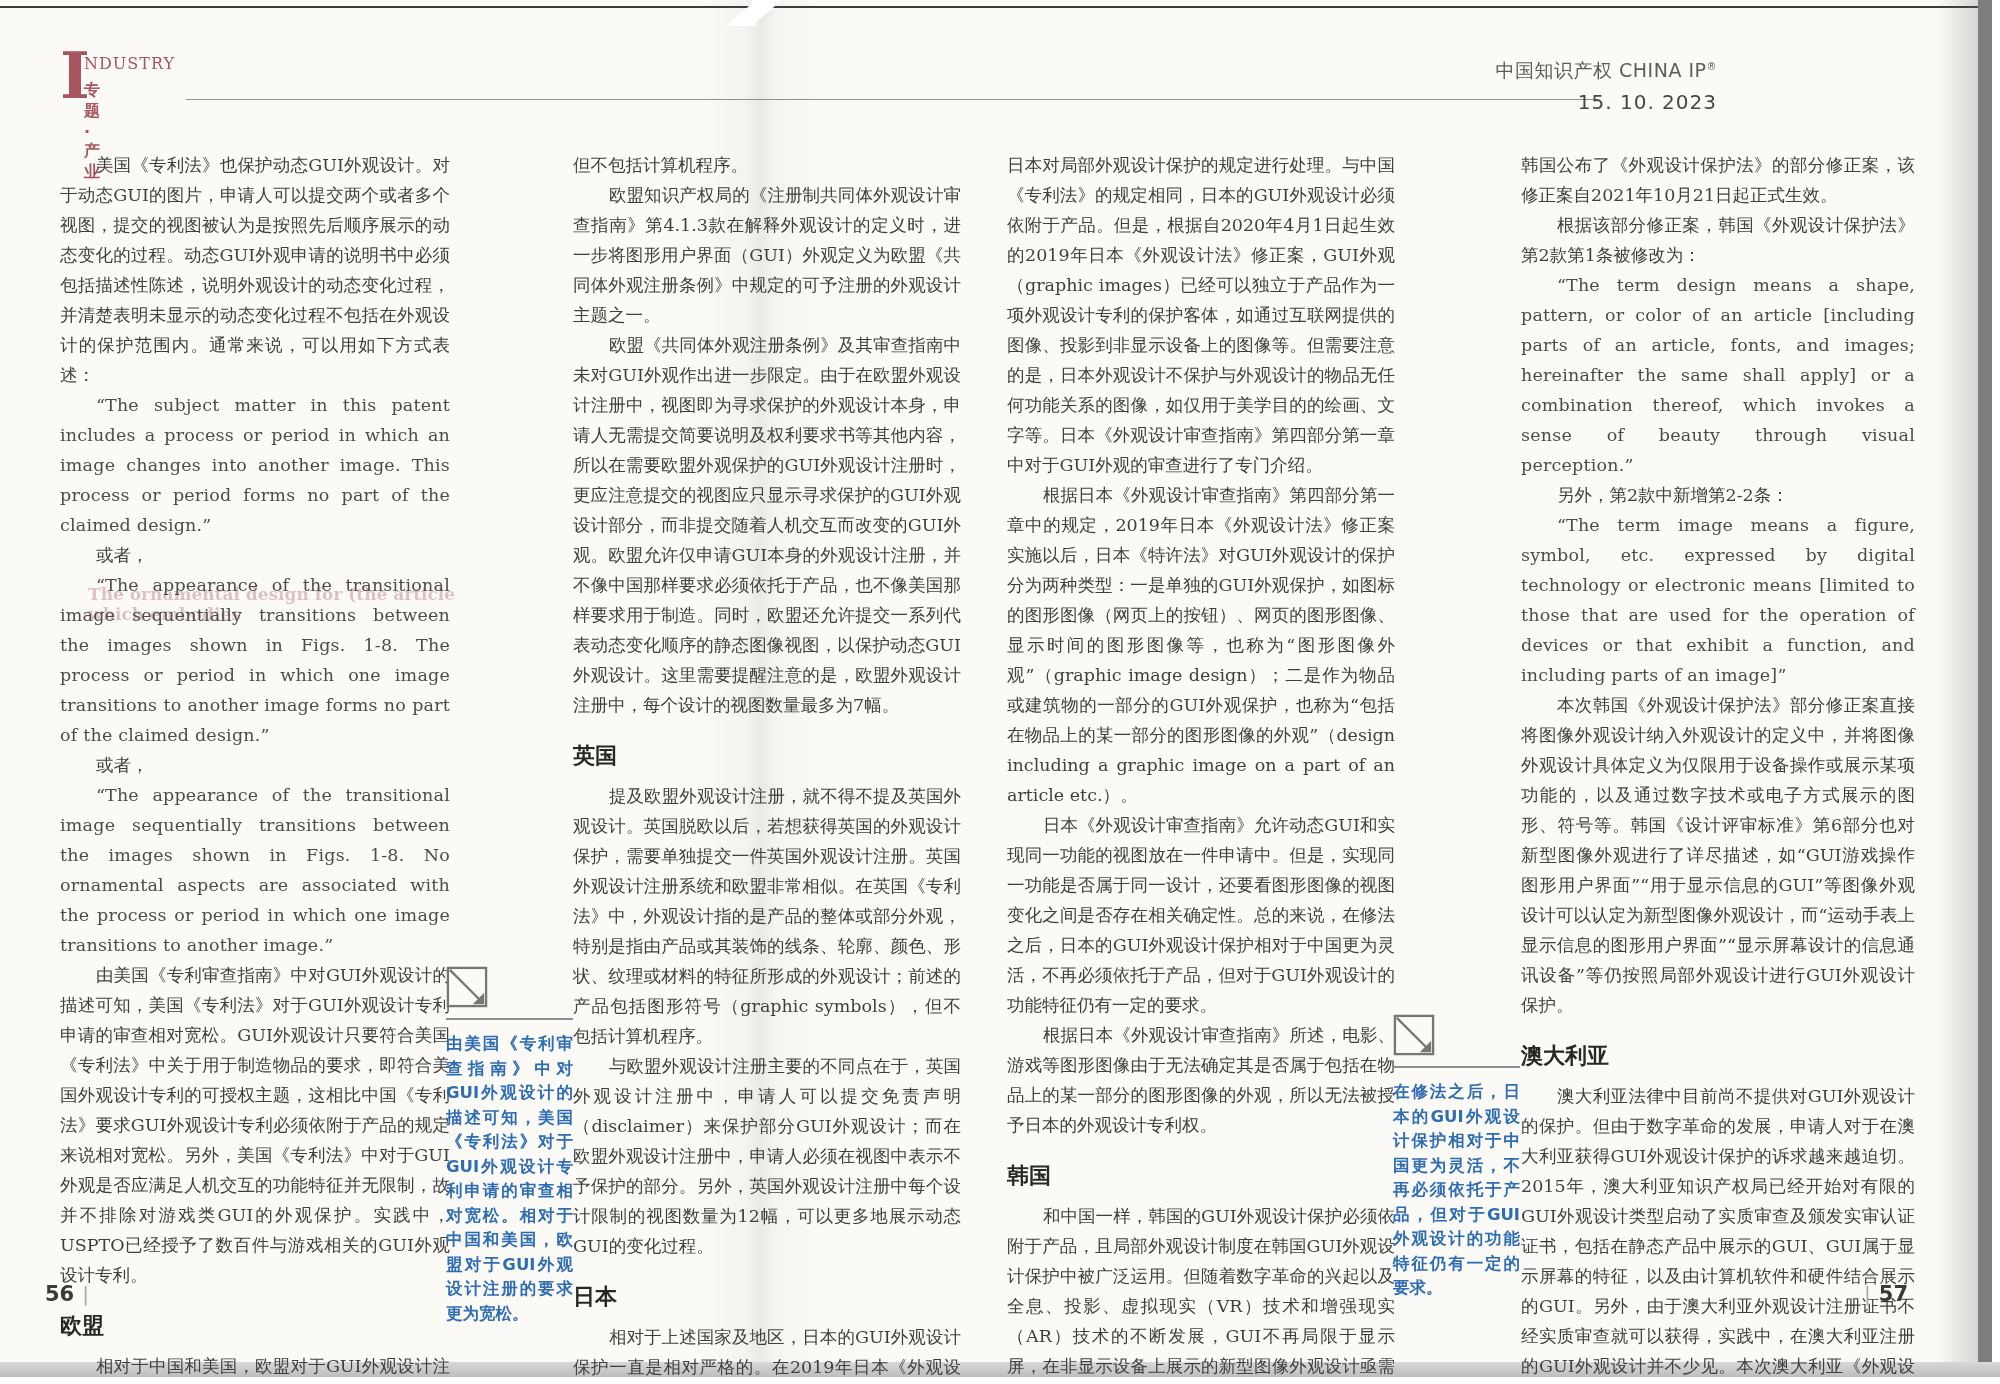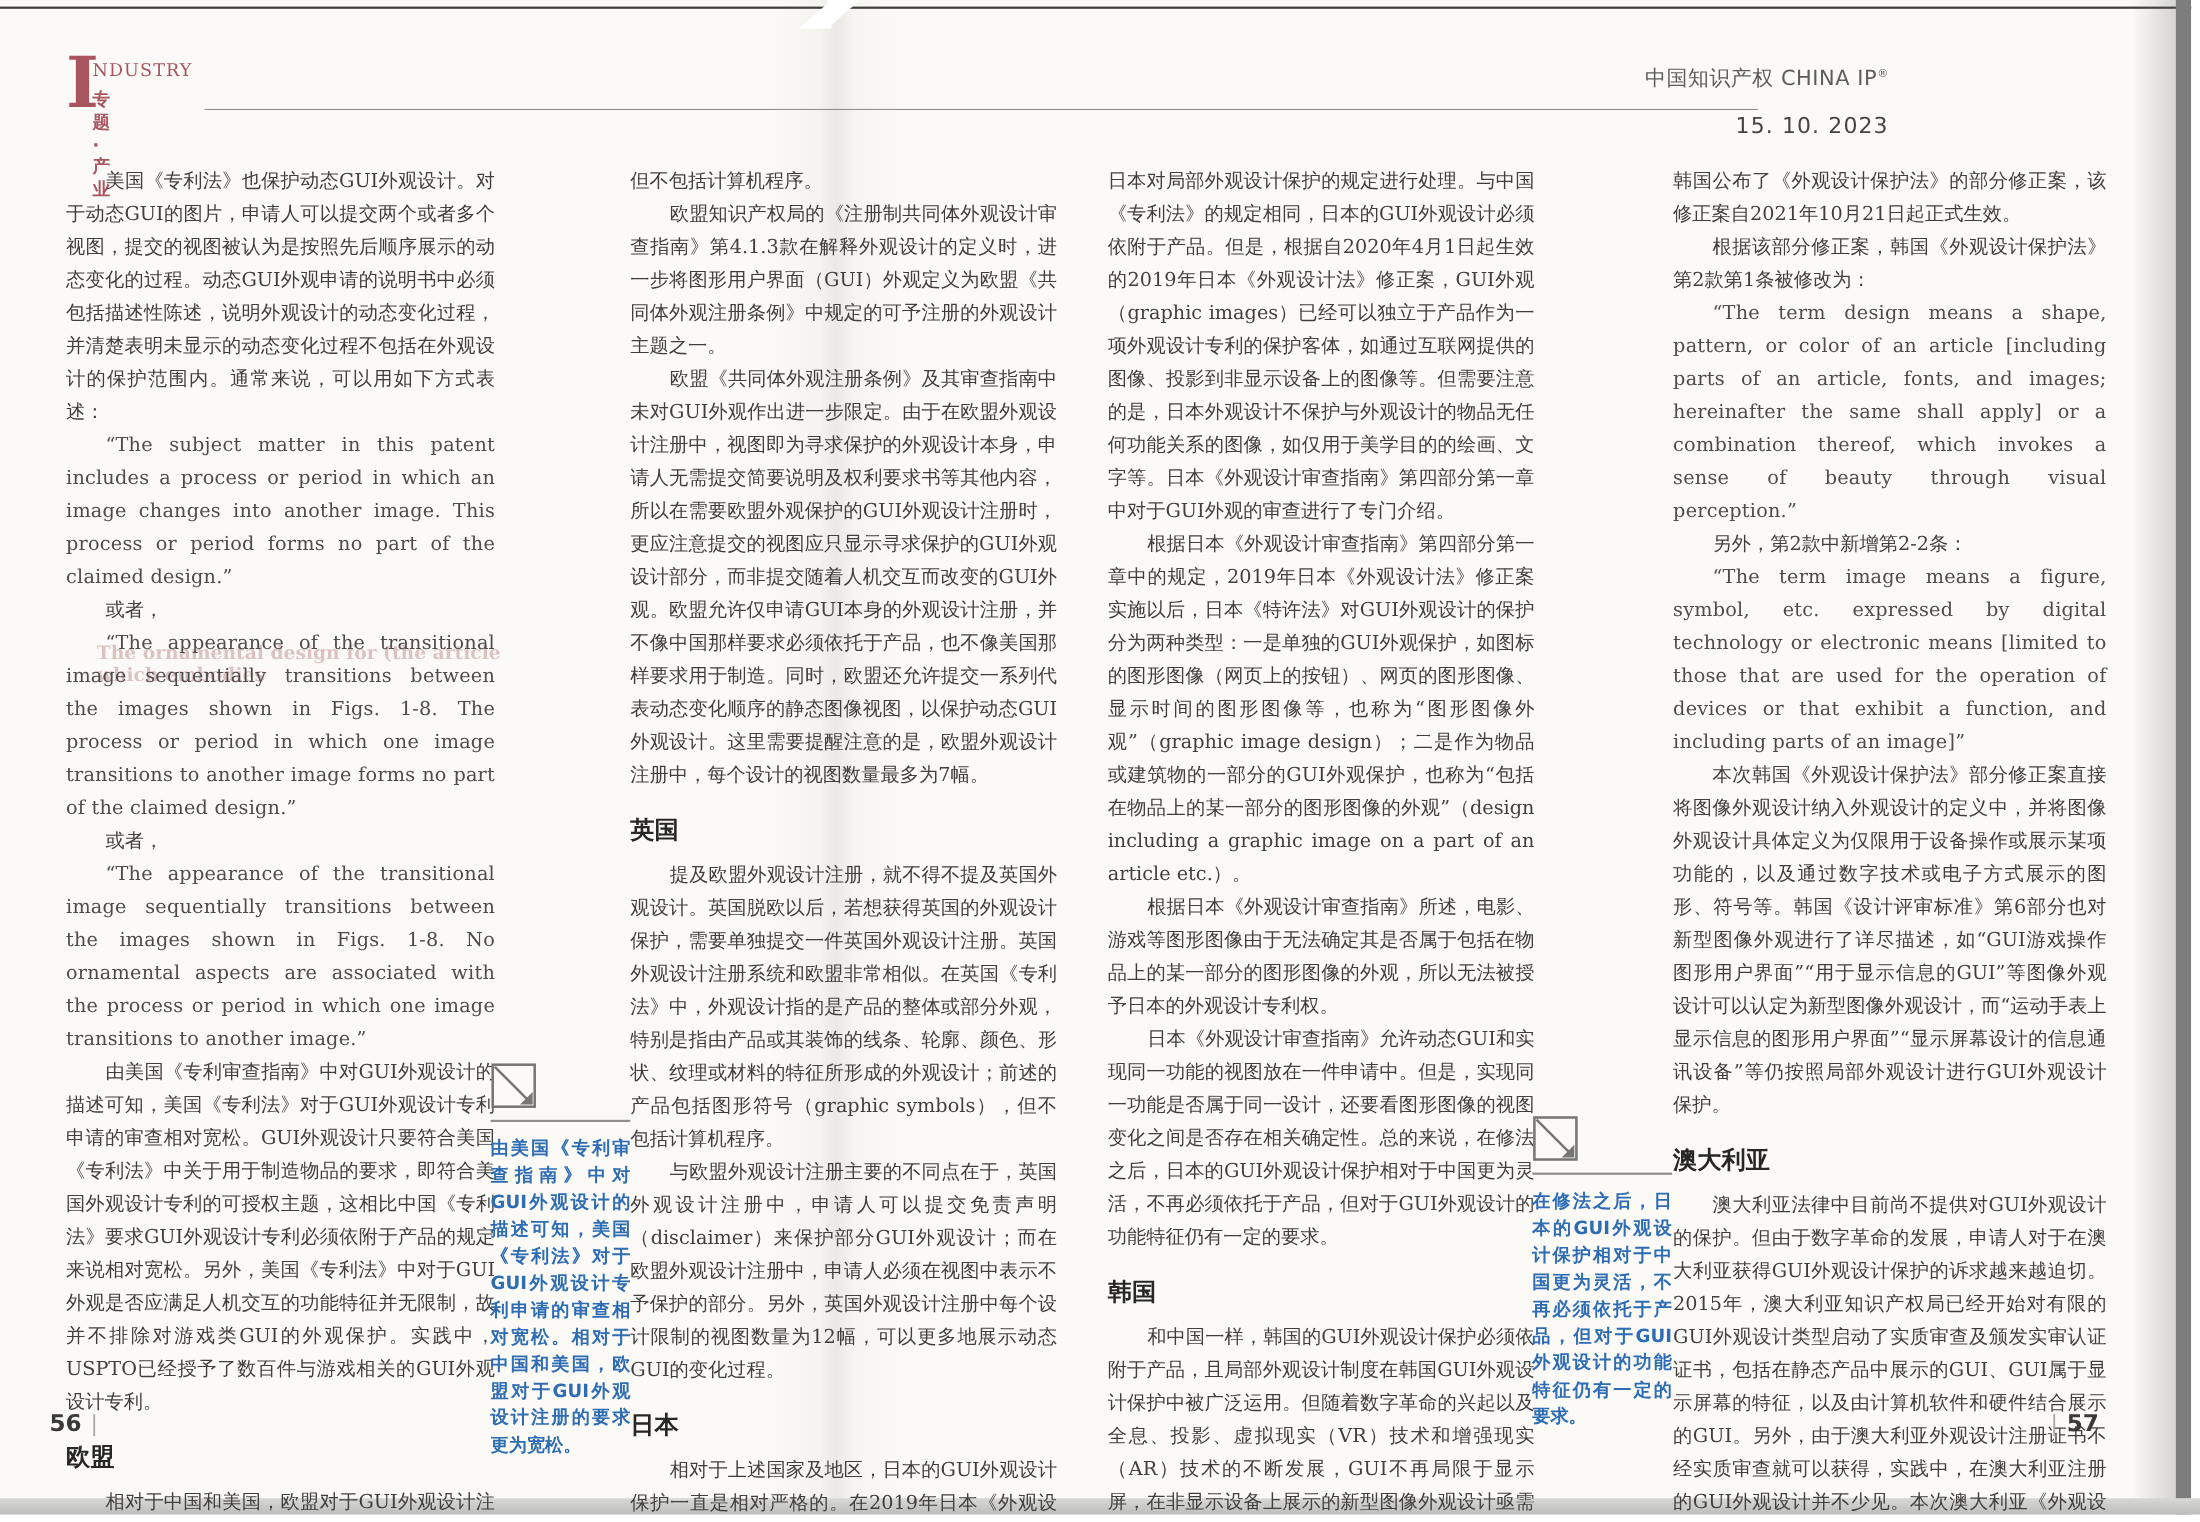--- a/index.html
+++ b/index.html
@@ -25,21 +25,21 @@
          font-family:"DejaVu Serif","Liberation Serif",serif;}
   .industry{position:absolute;left:24px;top:14px;font-size:16px;letter-spacing:1px;
          font-family:"DejaVu Serif","Liberation Serif",serif;}
   .industry-cn{position:absolute;left:24px;top:40px;font-size:16px;font-weight:bold;
          font-family:"DejaVu Sans","Liberation Sans",sans-serif;}
   .head-rule{position:absolute;left:186px;top:99px;width:1412px;height:1px;background:#8f8f8d;}
   .mag-info{position:absolute;right:283px;top:58px;text-align:right;color:#5c5c5a;
          font-family:"DejaVu Sans","Liberation Sans",sans-serif;}
   .mag-name{font-size:19px;letter-spacing:.5px;}
   .mag-name sup{font-size:10px;}
-  .mag-date{font-size:20px;color:#454543;margin-top:18px;letter-spacing:1px;}
+  .mag-date{font-size:20px;color:#454543;margin-top:6px;letter-spacing:1px;}
   
   .col{position:absolute;top:150px;text-align:justify;color:#403f3d;
        font-size:17.5px;line-height:30px;}
   .c1{left:60px;width:390px;}
   .c2{left:573px;width:388px;}
   .c3{left:1007px;width:388px;}
   .c4{left:1521px;width:394px;}
   .p{margin:0;text-indent:2.05em;}
   .cont{text-indent:0;}
   .quote{margin:0;text-indent:2.05em;color:#4d4c4a;letter-spacing:.2px;}
@@ -119,22 +119,22 @@
       <line x1="4" y1="4" x2="39" y2="39" stroke="#767674" stroke-width="2.4"></line>
       <polygon points="40,28 40,40 28,40" fill="#767674"></polygon>
     </svg>
     <hr class="co-rule">
     <p class="co-text">由美国《专利审查指南》中对GUI外观设计的描述可知，美国《专利法》对于GUI外观设计专利申请的审查相对宽松。相对于中国和美国，欧盟对于GUI外观设计注册的要求更为宽松。</p>
   </div>
 
   <div class="col c3">
     <p class="p cont">日本对局部外观设计保护的规定进行处理。与中国《专利法》的规定相同，日本的GUI外观设计必须依附于产品。但是，根据自2020年4月1日起生效的2019年日本《外观设计法》修正案，GUI外观（graphic images）已经可以独立于产品作为一项外观设计专利的保护客体，如通过互联网提供的图像、投影到非显示设备上的图像等。但需要注意的是，日本外观设计不保护与外观设计的物品无任何功能关系的图像，如仅用于美学目的的绘画、文字等。日本《外观设计审查指南》第四部分第一章中对于GUI外观的审查进行了专门介绍。</p>
     <p class="p">根据日本《外观设计审查指南》第四部分第一章中的规定，2019年日本《外观设计法》修正案实施以后，日本《特许法》对GUI外观设计的保护分为两种类型：一是单独的GUI外观保护，如图标的图形图像（网页上的按钮）、网页的图形图像、显示时间的图形图像等，也称为“图形图像外观”（graphic image design）；二是作为物品或建筑物的一部分的GUI外观保护，也称为“包括在物品上的某一部分的图形图像的外观”（design including a graphic image on a part of an article etc.）。</p>
+    <p class="p">日本《外观设计审查指南》允许动态GUI和实现同一功能的视图放在一件申请中。但是，实现同一功能是否属于同一设计，还要看图形图像的视图变化之间是否存在相关确定性。总的来说，在修法之后，日本的GUI外观设计保护相对于中国更为灵活，不再必须依托于产品，但对于GUI外观设计的功能特征仍有一定的要求。</p>
     <p class="p">根据日本《外观设计审查指南》所述，电影、游戏等图形图像由于无法确定其是否属于包括在物品上的某一部分的图形图像的外观，所以无法被授予日本的外观设计专利权。</p>
-    <p class="p">日本《外观设计审查指南》允许动态GUI和实现同一功能的视图放在一件申请中。但是，实现同一功能是否属于同一设计，还要看图形图像的视图变化之间是否存在相关确定性。总的来说，在修法之后，日本的GUI外观设计保护相对于中国更为灵活，不再必须依托于产品，但对于GUI外观设计的功能特征仍有一定的要求。</p>
     <h2 class="h2">韩国</h2>
     <p class="p">和中国一样，韩国的GUI外观设计保护必须依附于产品，且局部外观设计制度在韩国GUI外观设计保护中被广泛运用。但随着数字革命的兴起以及全息、投影、虚拟现实（VR）技术和增强现实（AR）技术的不断发展，GUI不再局限于显示屏，在非显示设备上展示的新型图像外观设计亟需获得保护。于是，2021年4月20日，</p>
   </div>
 
   <div class="col c4">
     <p class="p cont">韩国公布了《外观设计保护法》的部分修正案，该修正案自2021年10月21日起正式生效。</p>
     <p class="p">根据该部分修正案，韩国《外观设计保护法》第2款第1条被修改为：</p>
     <p class="quote">“The term design means a shape, pattern, or color of an article [including parts of an article, fonts, and images; hereinafter the same shall apply] or a combination thereof, which invokes a sense of beauty through visual perception.”</p>
     <p class="p">另外，第2款中新增第2-2条：</p>
     <p class="quote">“The term image means a figure, symbol, etc. expressed by digital technology or electronic means [limited to those that are used for the operation of devices or that exhibit a function, and including parts of an image]”</p>

